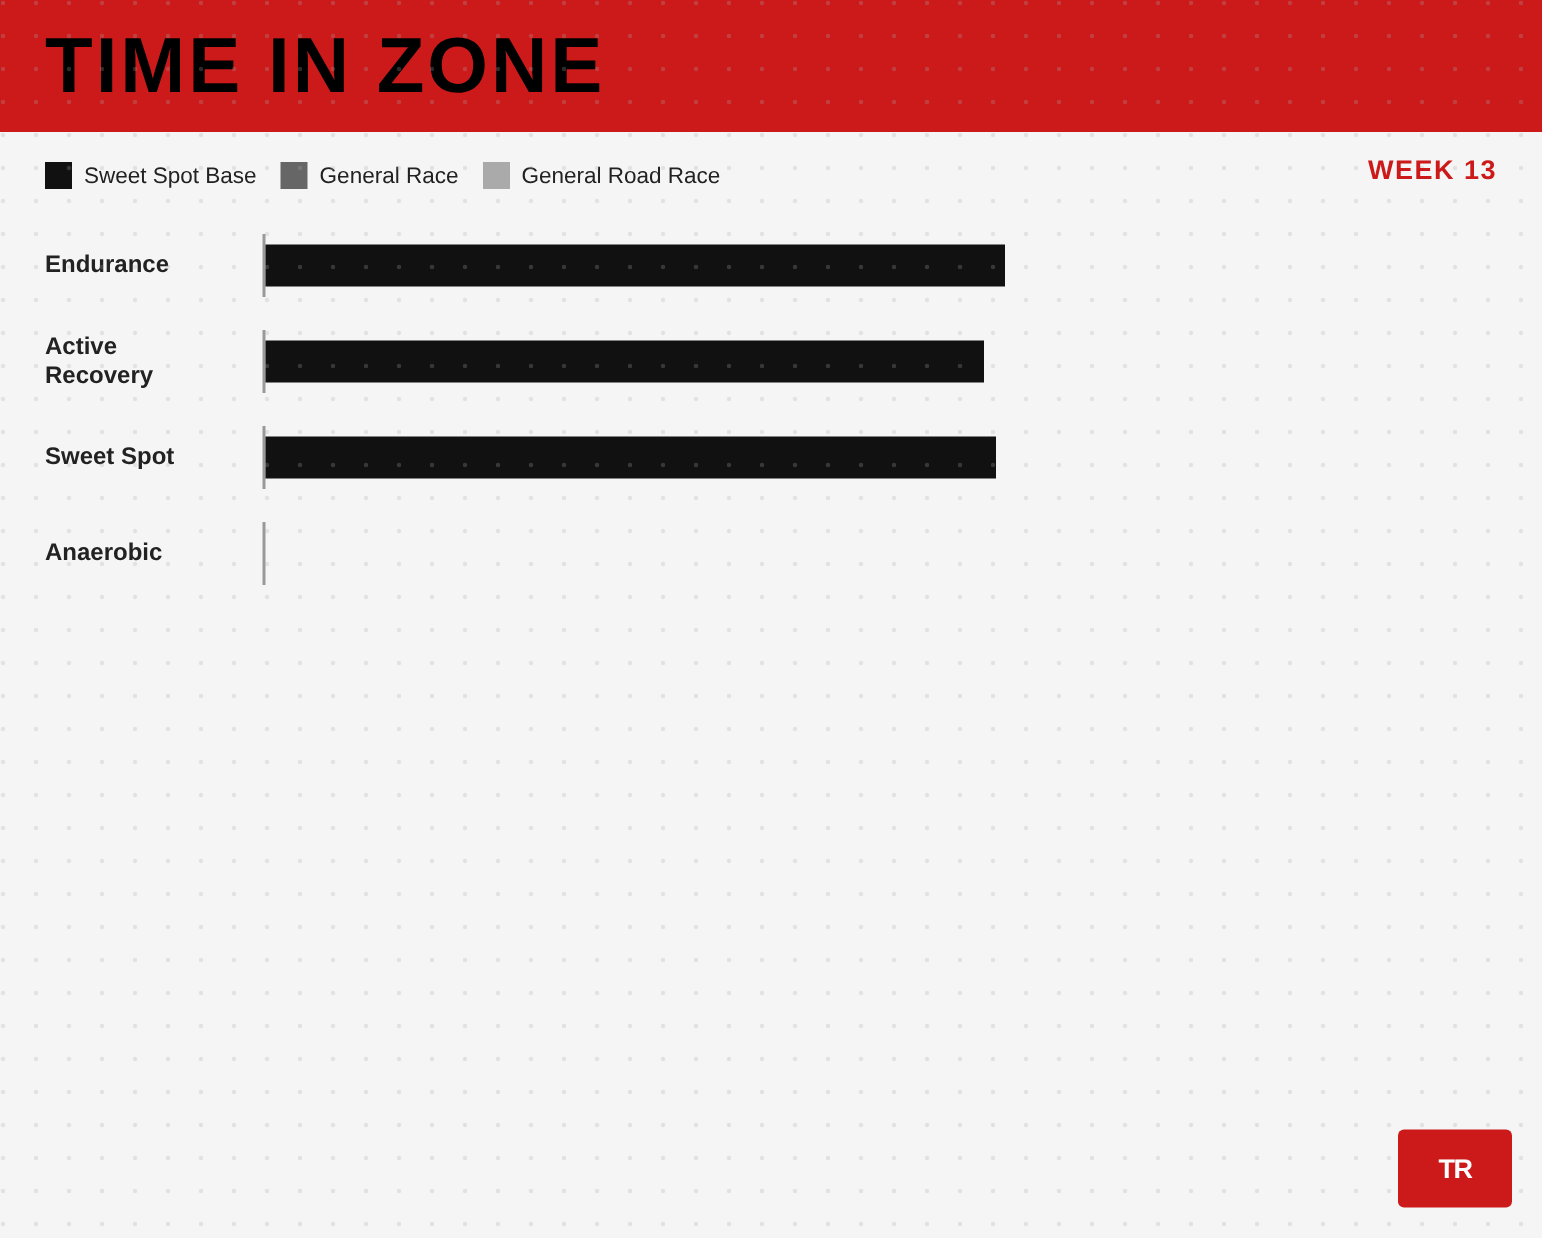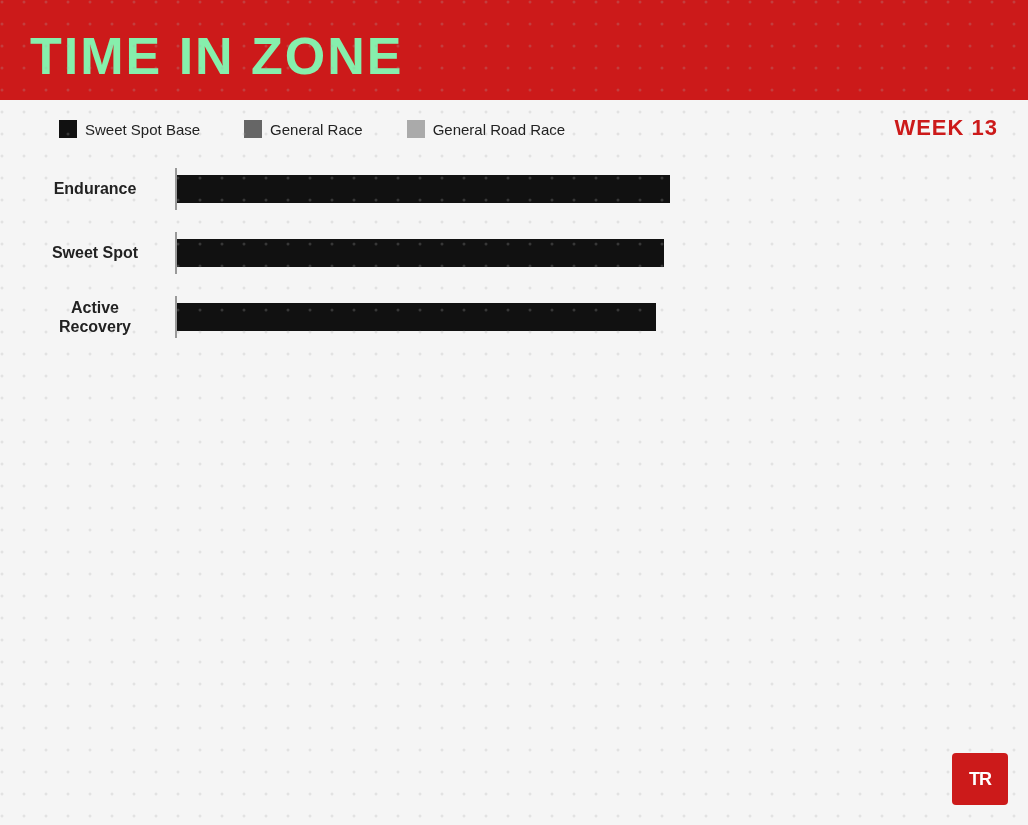--- a/index.html
+++ b/index.html
@@ -23,49 +23,47 @@
     
     .header-banner {
       background: #cc1a1a;
       padding: 18px 30px 18px 30px;
       display: flex;
       align-items: center;
       justify-content: space-between;
     }
 
     .title-text {
-      color: #86efac;
+      color: #000000;
       font-size: 52px;
       font-weight: 900;
       font-family: 'Arial Black', 'Arial', sans-serif;
       letter-spacing: 2px;
       text-transform: uppercase;
       line-height: 1;
-      margin-top: 12px;
     }
 
     .week-badge {
       position: absolute;
       right: 30px;
       top: 15px;
       color: #cc1a1a;
-      font-size: 22px;
+      font-size: 18px;
       font-weight: 900;
       font-family: 'Arial Black', 'Arial', sans-serif;
       letter-spacing: 1px;
     }
 
     
     .legend {
       display: flex;
       align-items: flex-start;
-      gap: 44px;
+      gap: 16px;
       padding: 20px 30px 10px 30px;
       background: transparent;
-      margin-left: 29px;
     }
 
     .legend-item {
       display: flex;
       align-items: center;
       gap: 8px;
     }
 
     .legend-swatch {
       width: 18px;
@@ -92,21 +90,21 @@
       margin-bottom: 22px;
       min-height: 42px;
     }
 
     .chart-label {
       width: 145px;
       font-size: 16px;
       font-weight: 700;
       font-family: 'Arial', sans-serif;
       color: #222;
-      text-align: center;
+      text-align: left;
       padding-right: 15px;
       flex-shrink: 0;
       line-height: 1.2;
     }
 
     .chart-axis-line {
       width: 2px;
       background: #999;
       align-self: stretch;
       flex-shrink: 0;
@@ -127,21 +125,21 @@
 
     .bar-segment {
       height: 100%;
     }
 
     
     .tr-logo {
       position: absolute;
       bottom: 20px;
       right: 20px;
-      width: 56px;
+      width: 76px;
       height: 52px;
       background: #cc1a1a;
       display: flex;
       align-items: center;
       justify-content: center;
       border-radius: 4px;
     }
 
     .tr-logo-text {
       color: white;
@@ -204,35 +202,42 @@
   <div class="chart-row">
         <div class="chart-label">Endurance</div>
         <div class="chart-axis-line"></div>
         <div class="bar-track">
           <div class="bar">
             <div class="bar-segment" style="width: 493px; background: rgb(17, 17, 17);"></div>
           </div>
         </div>
       </div>
       <div class="chart-row">
+        <div class="chart-label">Active<br>Recovery</div>
+        <div class="chart-axis-line"></div>
+        <div class="bar-track">
+          <div class="bar">
+            <div class="bar-segment" style="width: 478.5px; background: rgb(17, 17, 17);"></div>
+          </div>
+        </div>
+      </div>
+      <div class="chart-row">
         <div class="chart-label">Sweet Spot</div>
         <div class="chart-axis-line"></div>
         <div class="bar-track">
           <div class="bar">
             <div class="bar-segment" style="width: 487.2px; background: rgb(17, 17, 17);"></div>
           </div>
         </div>
       </div>
       <div class="chart-row">
-        <div class="chart-label">Active<br>Recovery</div>
-        <div class="chart-axis-line"></div>
-        <div class="bar-track">
-          <div class="bar">
-            <div class="bar-segment" style="width: 478.5px; background: rgb(17, 17, 17);"></div>
-          </div>
+        <div class="chart-label">Anaerobic</div>
+        <div class="chart-axis-line"></div>
+        <div class="bar-track">
+          <div class="bar"></div>
         </div>
       </div>
     </div>
 
   <div class="tr-logo">
     <span class="tr-logo-text">TR</span>
   </div>
 </div>
 
 </body></html>

